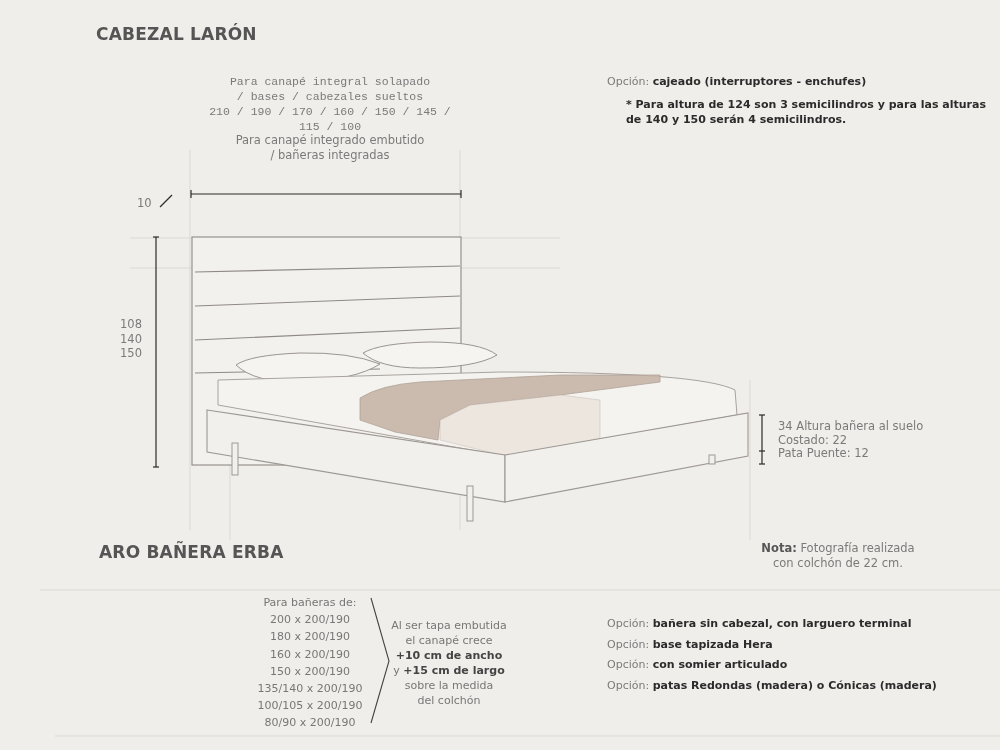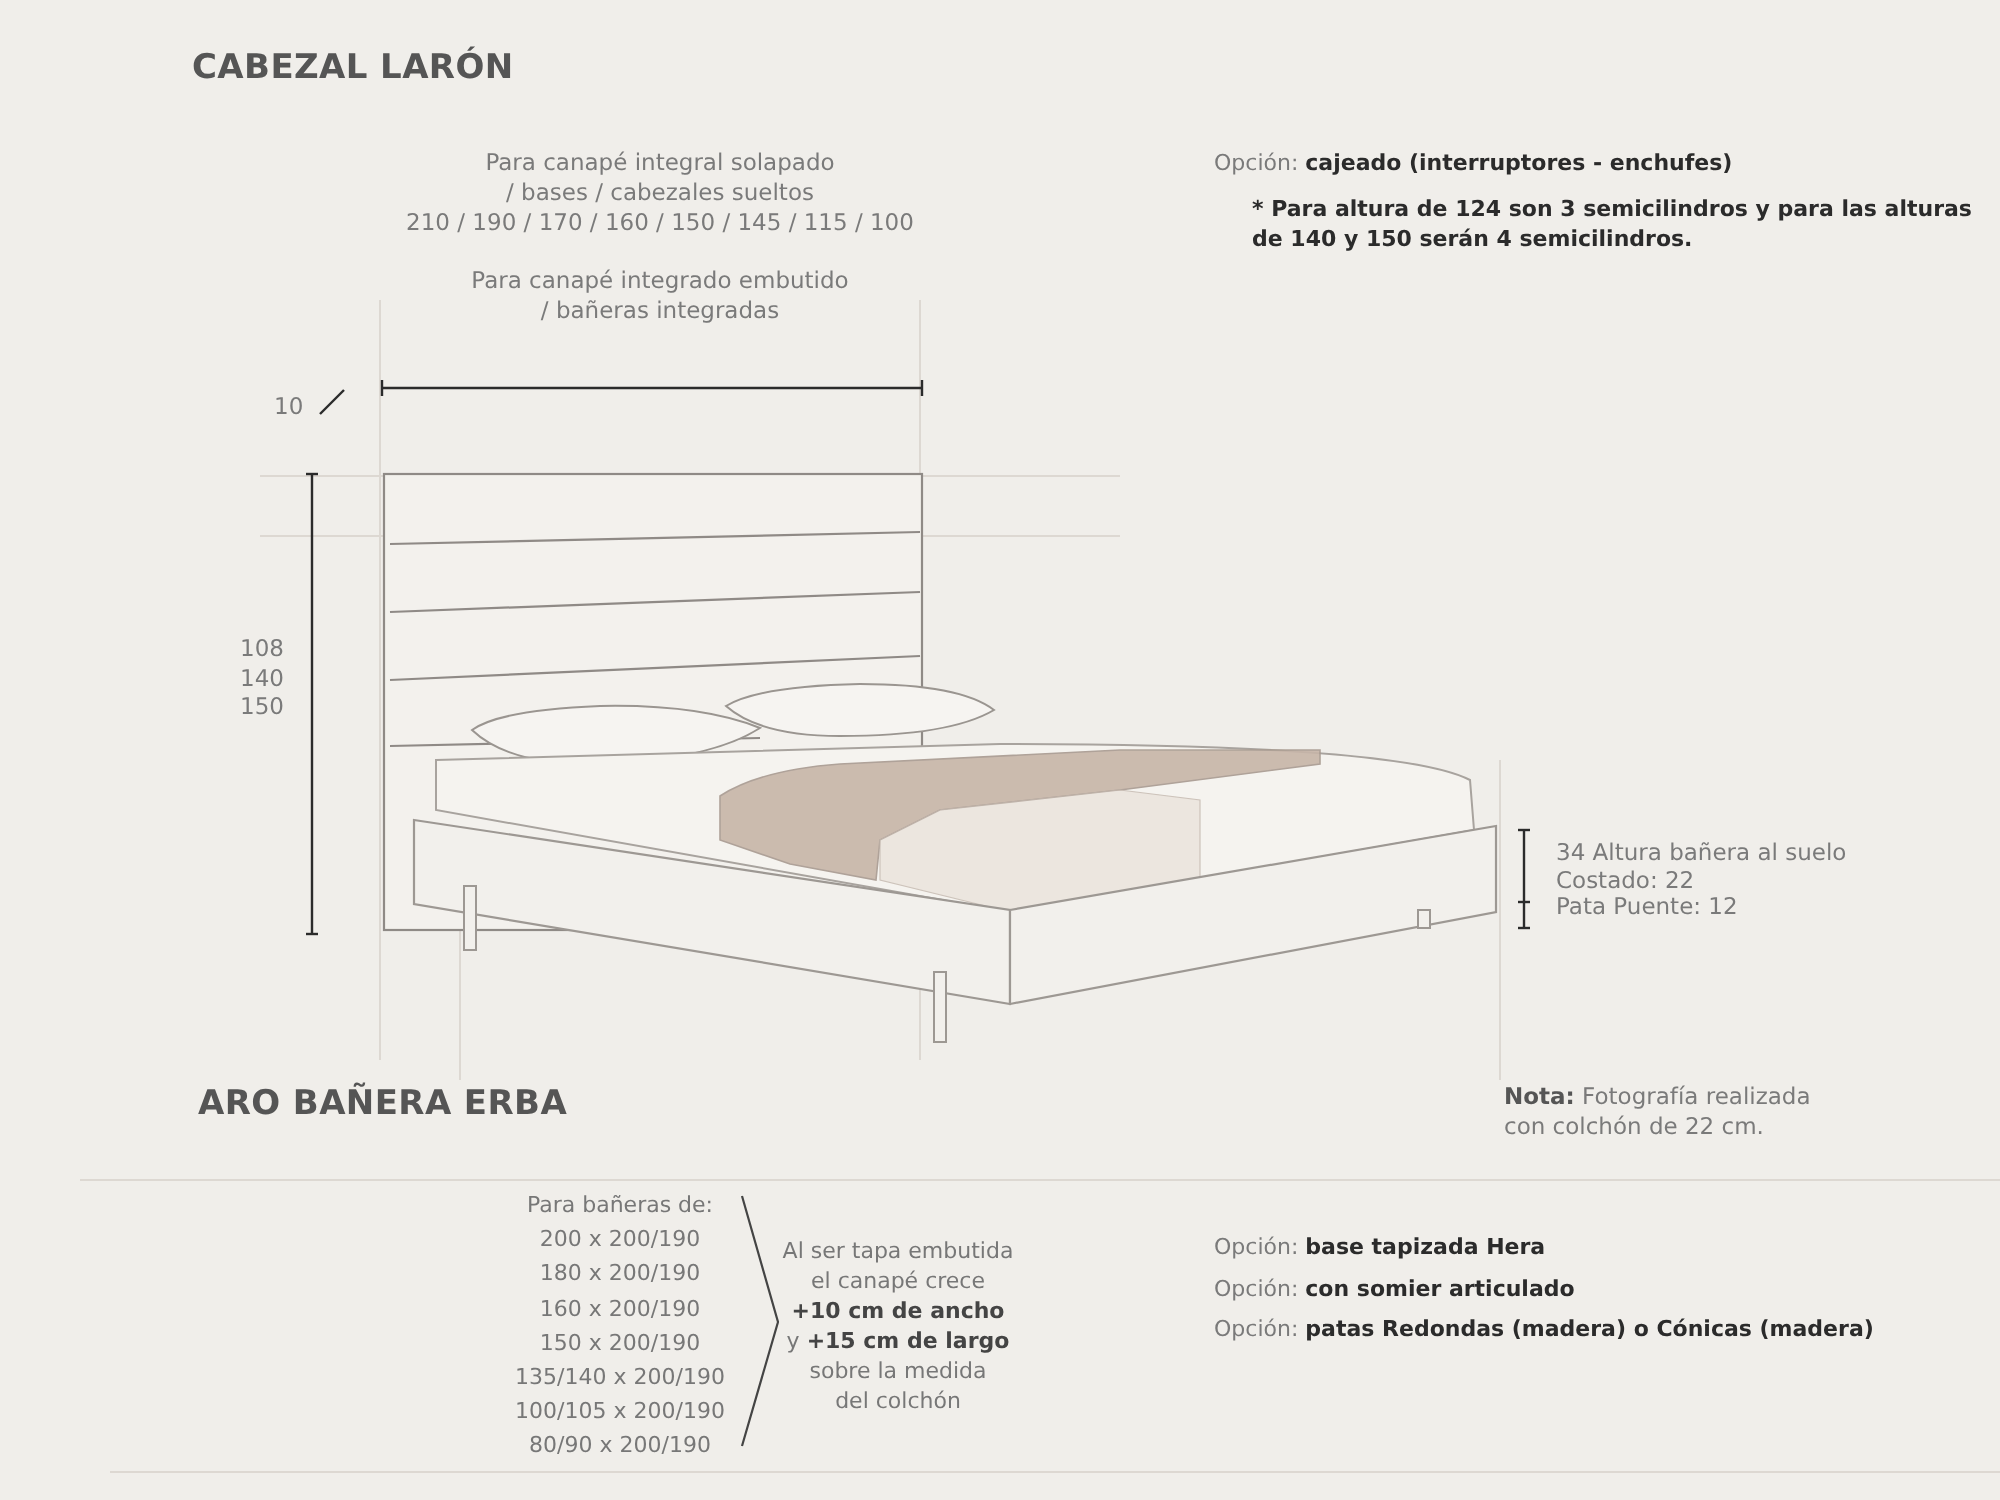--- a/index.html
+++ b/index.html
@@ -87,21 +87,21 @@
     <line x1="759" y1="415" x2="765" y2="415"></line>
     <line x1="759" y1="451" x2="765" y2="451"></line>
     <line x1="759" y1="464" x2="765" y2="464"></line>
   </g>
 
   <polyline points="371,598 389,661 371,723" stroke="#444" stroke-width="1.1" fill="none"></polyline>
 </svg>
 
 <div class="abs title" style="left:96px; top:24px;">CABEZAL LARÓN</div>
 
-<div class="abs center-block" style="left:200px; top:74px; width:260px;">
+<div class="abs center-block" style="left:200px; top:74px; width:260px;font-family:Liberation Mono, monospace;">
   <div>Para canapé integral solapado</div>
   <div>/ bases / cabezales sueltos</div>
   <div>210 / 190 / 170 / 160 / 150 / 145 / 115 / 100</div>
 </div>
 
 <div class="abs center-block" style="left:200px; top:133px; width:260px;">
   <div>Para canapé integrado embutido</div>
   <div>/ bañeras integradas</div>
 </div>
 
@@ -122,21 +122,21 @@
   <div>* Para altura de 124 son 3 semicilindros y para las alturas</div>
   <div>de 140 y 150 serán 4 semicilindros.</div>
 </div>
 
 <div class="abs small" style="left:778px; top:420px; line-height:13.5px;">
   <div>34 Altura bañera al suelo</div>
   <div>Costado: 22</div>
   <div>Pata Puente: 12</div>
 </div>
 
-<div class="abs small" style="left:752px; top:541px; width:172px; line-height:15px;">
+<div class="abs small" style="left:752px; top:541px; width:172px; text-align:center; line-height:15px;">
   <div>
     <span style="font-weight:bold; color:#555;">Nota:</span>
     <span>Fotografía realizada</span>
   </div>
   <div>con colchón de 22 cm.</div>
 </div>
 
 <div class="abs title" style="left:99px; top:542px;">ARO BAÑERA ERBA</div>
 
 <div class="abs list" style="left:240px; top:594px; width:140px;">
@@ -158,20 +158,24 @@
     <span>y</span>
     <b>+15 cm de largo</b>
   </div>
   <div>sobre la medida</div>
   <div>del colchón</div>
 </div>
 
 <div class="abs note-line" style="left:607px; top:614px; line-height:20.5px;">
   <div>
     <span class="opt-label">Opción:</span>
+    <span class="opt-value">bañera sin cabezal, con larguero terminal</span>
+  </div>
+  <div>
+    <span class="opt-label">Opción:</span>
     <span class="opt-value">base tapizada Hera</span>
   </div>
   <div>
     <span class="opt-label">Opción:</span>
     <span class="opt-value">con somier articulado</span>
   </div>
   <div>
     <span class="opt-label">Opción:</span>
     <span class="opt-value">patas Redondas (madera) o Cónicas (madera)</span>
   </div>

